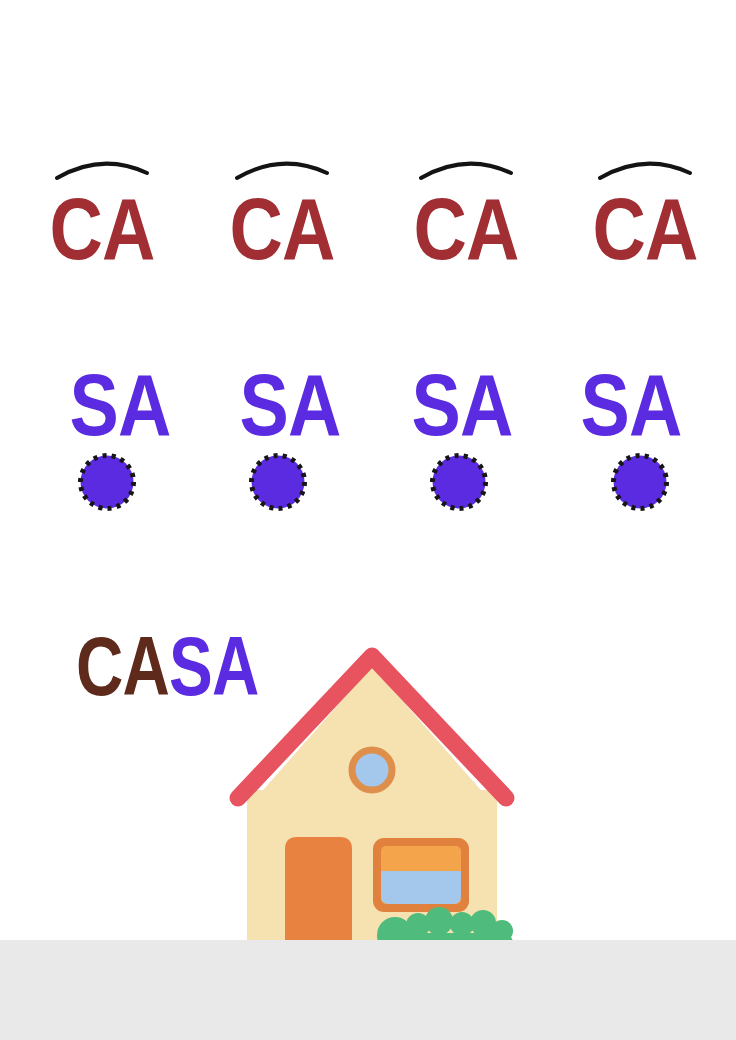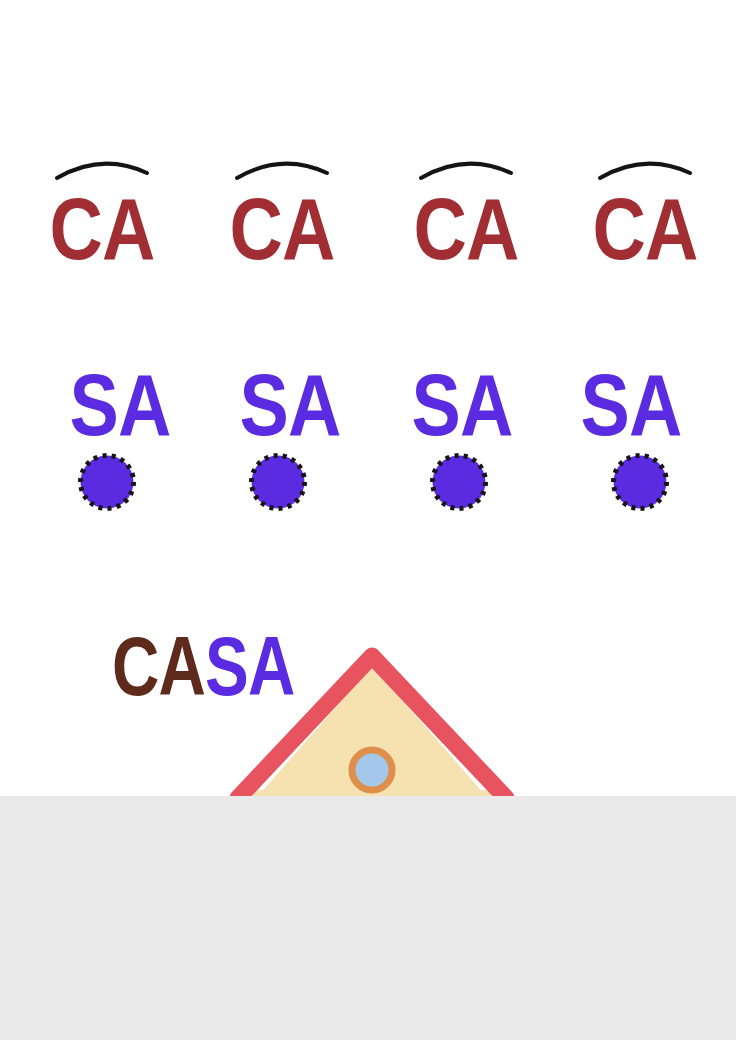--- a/index.html
+++ b/index.html
@@ -1,28 +1,28 @@
 <!DOCTYPE html>
 <html><head>
 <meta charset="utf-8">
 <style>
   html,body{margin:0;padding:0;background:#e9e9e9;}
   .page{
-    position:relative;width:736px;height:796px;overflow:hidden;
+    position:relative;width:736px;height:940px;overflow:hidden;
     font-family:"Liberation Sans",sans-serif;background:#fff;
   }
   .abs{position:absolute;transform:translateX(-50%);}
   .syl{
     display:inline-block;font-weight:700;font-size:88px;line-height:1;
     letter-spacing:-1px;transform:scaleX(.84);transform-origin:center top;
     white-space:nowrap;
   }
   .arc-box{position:absolute;transform:translateX(-50%);width:100px;height:34px;}
   .dot-box{position:absolute;transform:translateX(-50%);width:64px;height:64px;}
-  .word-wrap{position:absolute;left:76px;top:624px;margin-left:36px;}
+  .word-wrap{position:absolute;left:76px;top:624px;}
   .word{
     display:inline-block;font-weight:700;font-size:84px;line-height:1;
     letter-spacing:-1px;transform:scaleX(.78);transform-origin:left top;
     white-space:nowrap;
   }
   .house-box{position:absolute;left:225px;top:640px;width:295px;height:320px;}
   svg{display:block;}
 </style>
 </head>
 <body>

